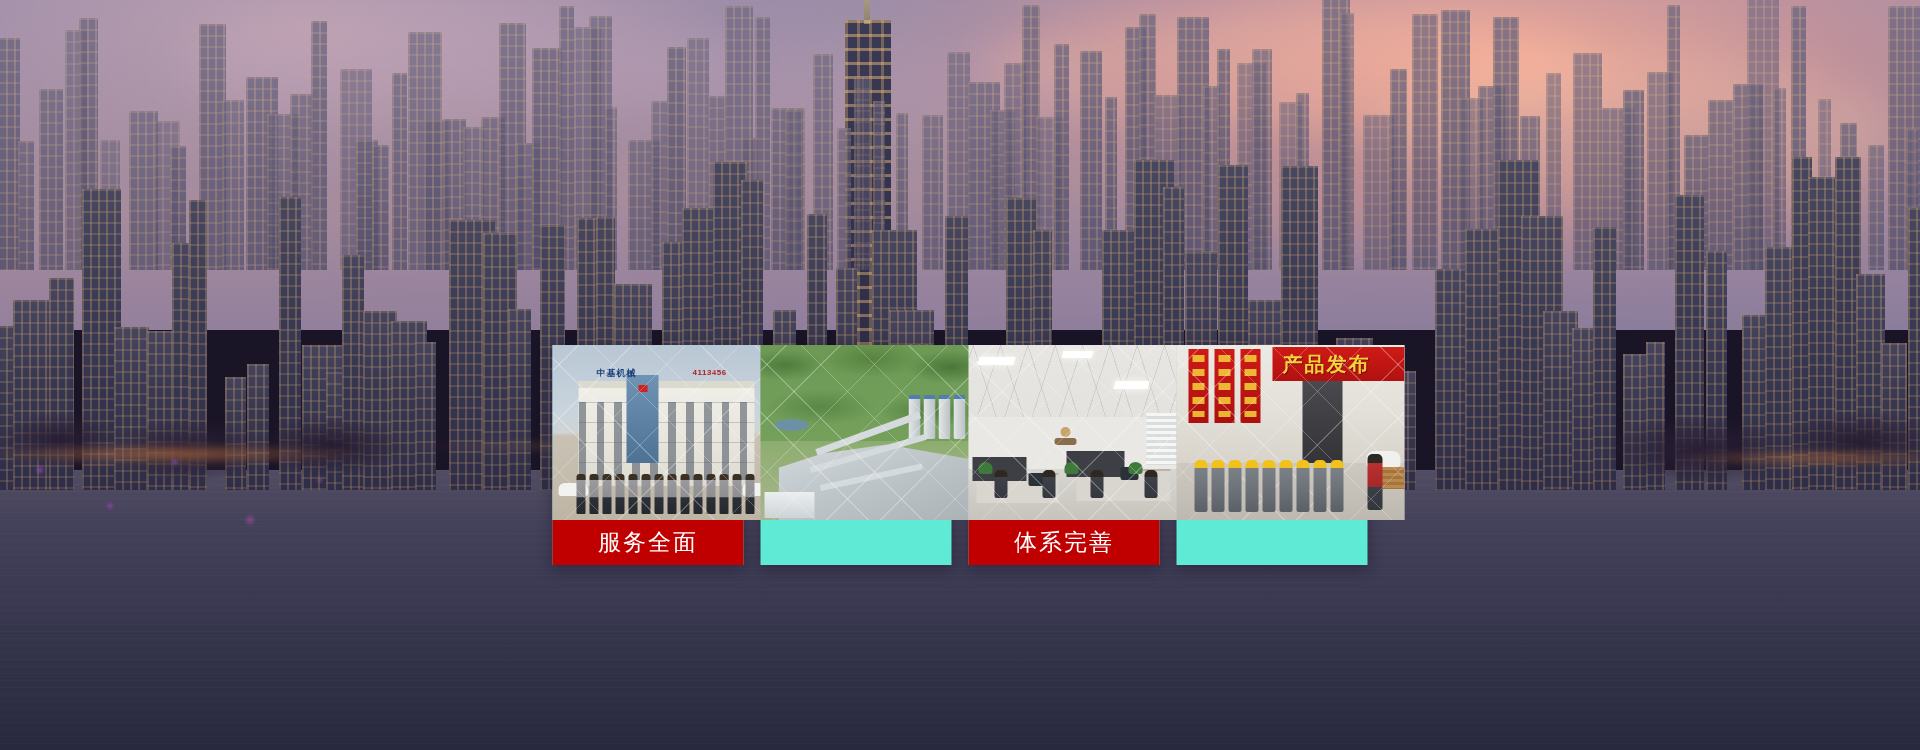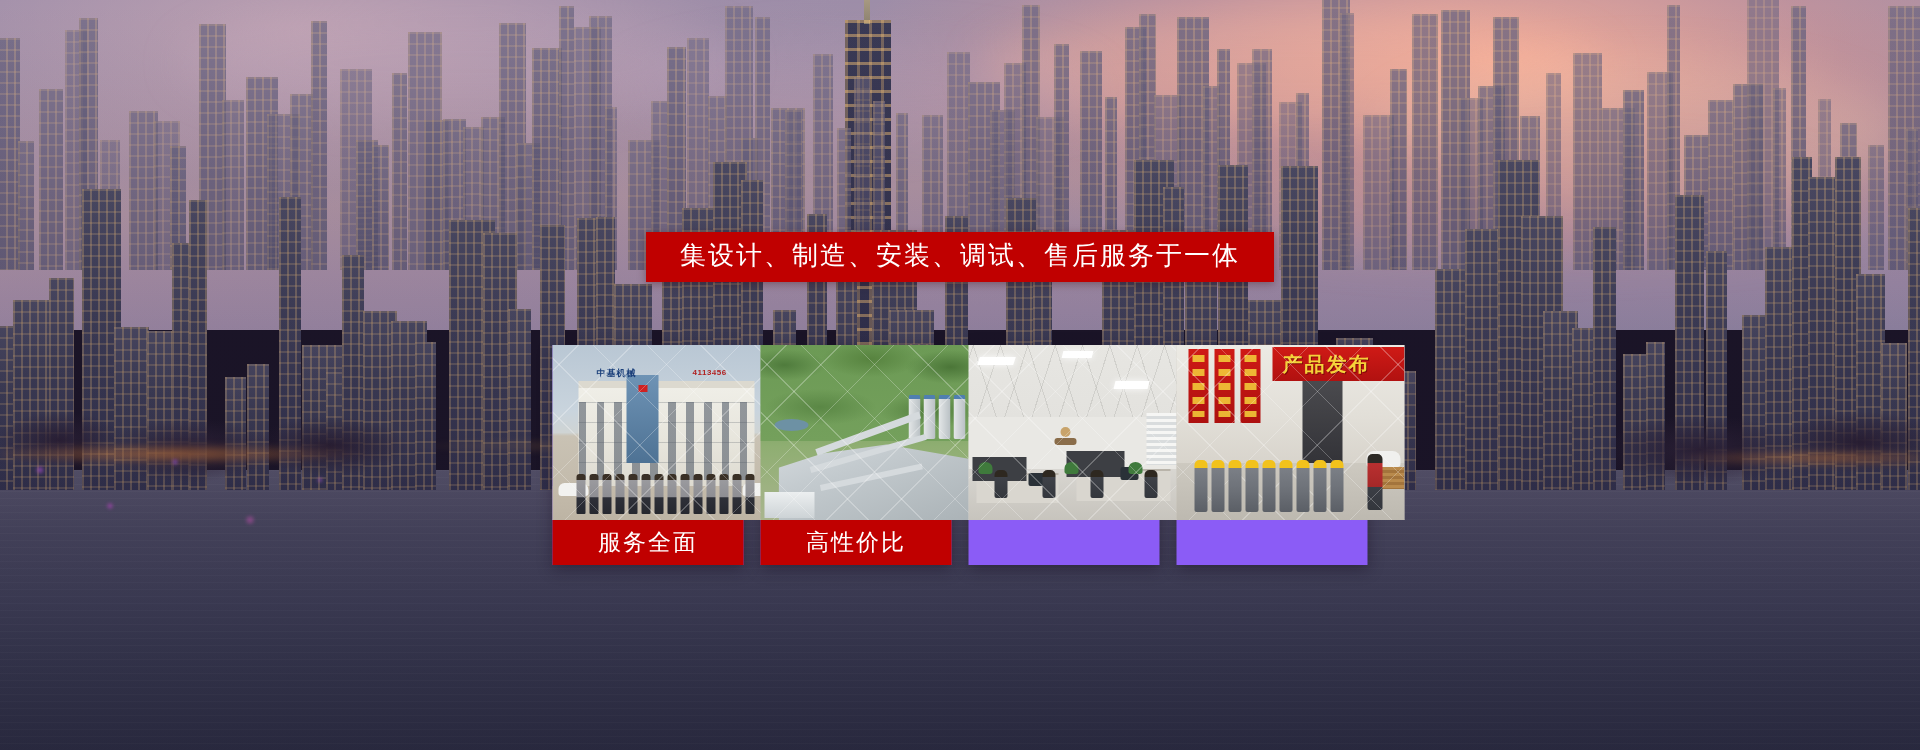--- a/index.html
+++ b/index.html
@@ -135,21 +135,21 @@
     box-shadow:0 2px 8px rgba(60,10,10,.35);
   }
 
   
   .cards {
     position:absolute; top:345px; left:50%; transform:translateX(-50%);
     display:flex; gap:17px;
   }
   .card {
     width:191px;
-    background:#8b5cf6;
+    background:#5eead4;
     box-shadow:0 4px 14px rgba(25,15,35,.45);
   }
   .card-photo {
     position:relative;
     width:228px; height:175px;
     overflow:hidden;
     background:#7f8a8f;
   }
   .card-label {
     height:45px; line-height:45px;
@@ -529,21 +529,20 @@
     </div>
 
   <div class="trees"></div>
   <div class="city-glow"></div>
   <div class="purple-lights"></div>
   <div class="veil"></div>
 
   <div class="content">
 
 
-    <div class="subtitle-bar">集设计、制造、安装、调试、售后服务于一体</div>
 
     <div class="cards">
 
       <div class="card">
         <div class="card-photo p1">
           <div class="ground"></div>
           <div class="bldg"></div>
           <div class="glass"></div>
           <div class="roofsign"></div>
           <div class="sign-text">中基机械</div>
@@ -580,21 +579,20 @@
           <div class="silo s1"></div>
             <div class="silo s2"></div>
           <div class="silo s3"></div>
             <div class="silo s4"></div>
           <div class="conveyor c1"></div>
           <div class="conveyor c2"></div>
           <div class="conveyor c3"></div>
           <div class="shed"></div>
           <div class="wm"></div>
         </div>
-        <div class="card-label">高性价比</div>
       </div>
 
       <div class="card">
         <div class="card-photo p3">
           <div class="floor"></div>
           <div class="wall"></div>
           <div class="ceiling"></div>
           <div class="panel pa"></div>
             <div class="panel pb"></div>
             <div class="panel pc"></div>
@@ -608,20 +606,21 @@
             <div class="monitor m2"></div>
           <div class="plantpot pp1"></div>
             <div class="plantpot pp2"></div>
             <div class="plantpot pp3"></div>
           <div class="sit s-a"></div>
             <div class="sit s-b"></div>
           <div class="sit s-c"></div>
             <div class="sit s-d"></div>
           <div class="wm"></div>
         </div>
+        <div class="card-label">体系完善</div>
       </div>
 
       <div class="card">
         <div class="card-photo p4">
           <div class="fwall"></div>
           <div class="redbanner">
             <span>产品发布</span>
           </div>
           <div class="vbanner vb1"></div>
             <div class="vbanner vb2"></div>

